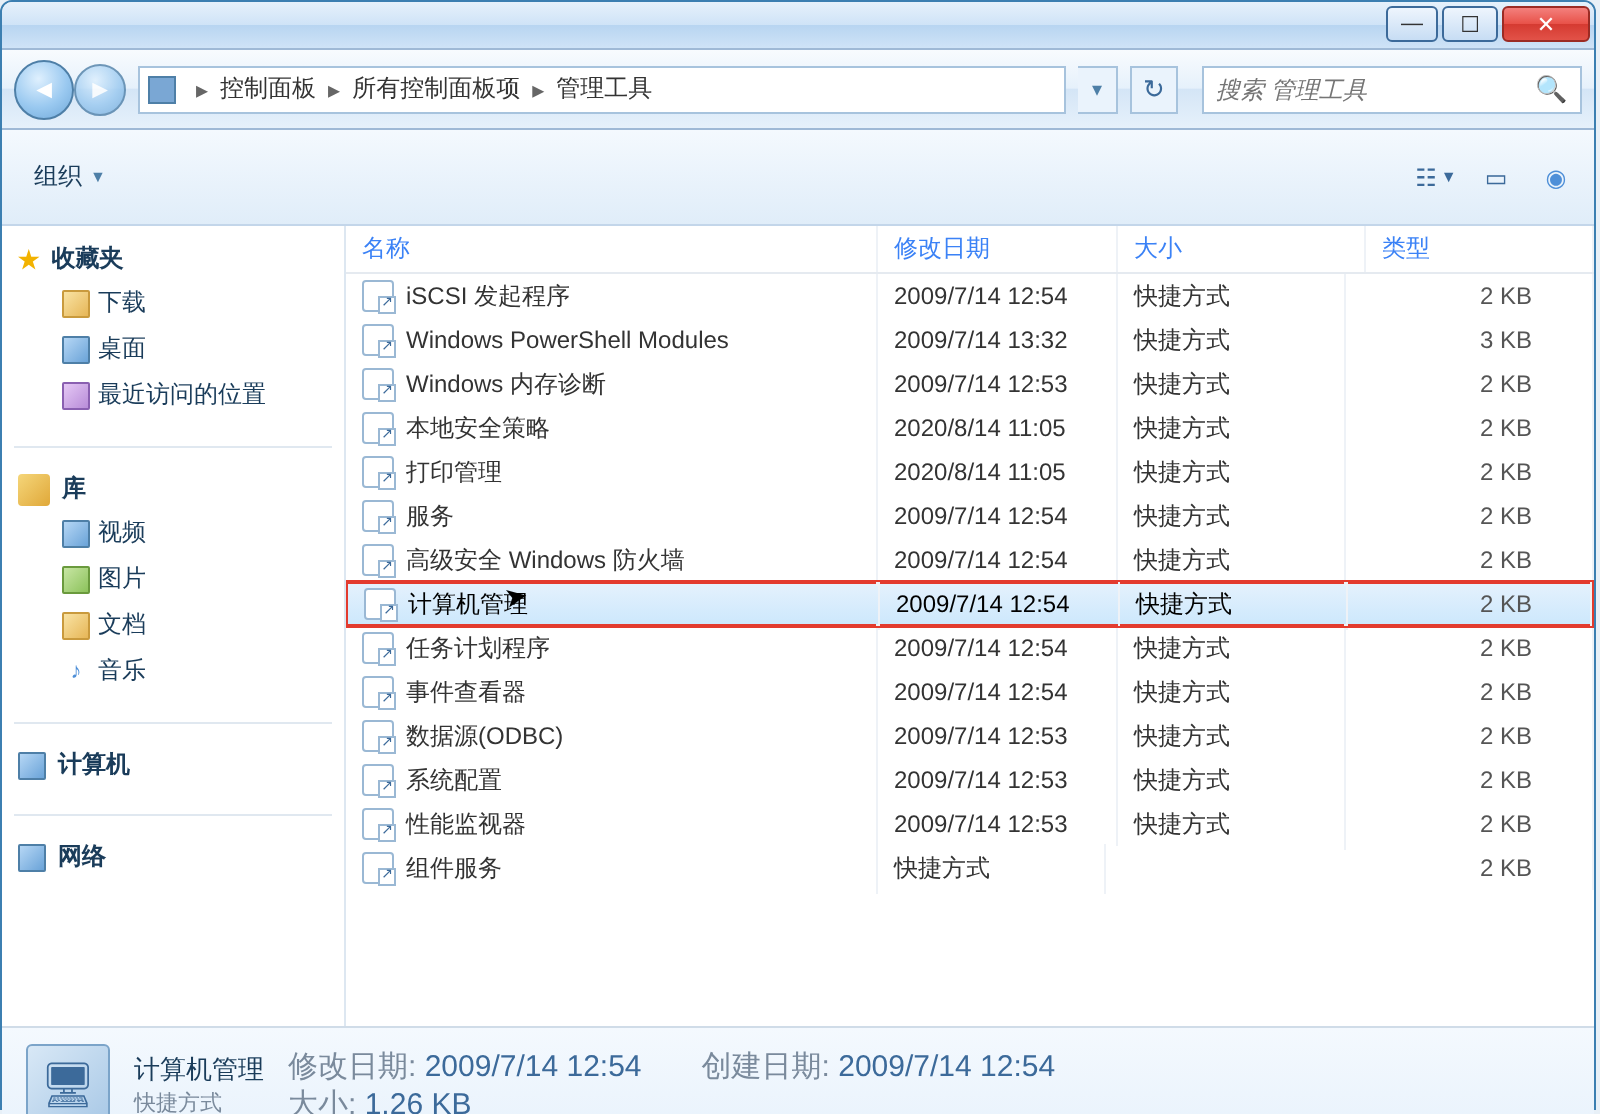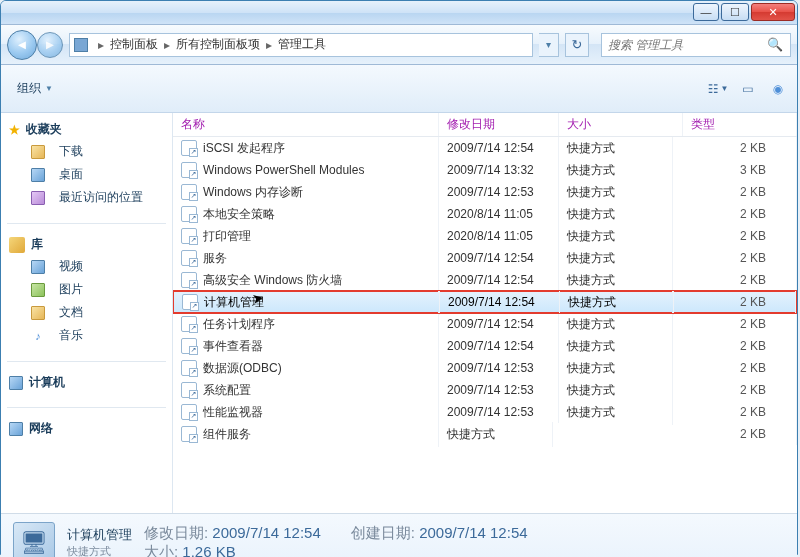--- a/index.html
+++ b/index.html
@@ -36,34 +36,34 @@
   .tb-icon-btn { width:22px; height:22px; border:1px solid transparent; border-radius:2px; display:flex; align-items:center; justify-content:center; color:#3c6a9a; font-size:12px; }
   .tb-icon-btn .chev-small { font-size:8px; margin-left:2px; }
 
   
   .main { display:flex; height:400px; }
 
   
   .sidebar { width:172px; background:#fff; border-right:1px solid #dde7f1; overflow-y:auto; font-size:12px; }
   .side-section { padding:6px 0 10px 0; }
   .side-header { display:flex; align-items:center; gap:6px; padding:2px 8px; font-weight:bold; color:#1a3c5a; }
-  .side-item { display:flex; align-items:center; gap:14px; padding:3px 8px 3px 30px; color:#1a3c5a; cursor:default; }
+  .side-item { display:flex; align-items:center; gap:4px; padding:3px 8px 3px 30px; color:#1a3c5a; cursor:default; }
   .side-hr { height:1px; background:#e0e8f0; margin:4px 6px; }
   .star-icon { color:#f2b200; }
   .lib-icon { width:16px; height:16px; background:linear-gradient(135deg,#f5d67a,#e0a839); border-radius:2px; display:inline-block; }
   .sm-icon { width:14px; height:14px; display:inline-flex; align-items:center; justify-content:center; font-size:11px; }
   .fold-ic { background:linear-gradient(135deg,#f9e3a4,#e6b657); border:1px solid #c99a3d; border-radius:1px; }
   .blue-ic { background:linear-gradient(135deg,#b6d7f5,#6aa3d8); border:1px solid #4e7fa7; border-radius:1px; }
   .green-ic { background:linear-gradient(135deg,#c8e6a4,#8cc25b); border:1px solid #6a9a3d; border-radius:1px; }
   .purple-ic { background:linear-gradient(135deg,#e5c8f5,#b88cd8); border:1px solid #8a5fb1; border-radius:1px; }
   .music-ic { color:#4e8fd8; }
 
   
   .filelist { flex:1; background:#fff; overflow:hidden; display:flex; flex-direction:column; }
-  .col-headers { display:flex; height:24px; border-bottom:1px solid #e5eaf0; font-size:12px; color:#a21caf; }
+  .col-headers { display:flex; height:24px; border-bottom:1px solid #e5eaf0; font-size:12px; color:#3b82f6; }
   .col { padding:4px 8px; border-right:1px solid #eef2f7; display:flex; align-items:center; }
   .c-name { width:266px; }
   .c-date { width:120px; }
   .c-type { width:114px; }
   .c-size { flex:1; text-align:right; padding-right:30px; }
   .rows { flex:1; overflow-y:auto; }
   .row { display:flex; height:22px; font-size:12px; color:#333; align-items:center; }
   .row .c-name { display:flex; align-items:center; gap:6px; padding-left:8px; }
   .row .c-size { color:#555; justify-content:flex-end; display:flex; }
   .row.selected { background:linear-gradient(to bottom,#e4f1fd,#cde8fc); border:1px solid #e33b2e; outline:1px solid #e33b2e; color:#000; }

